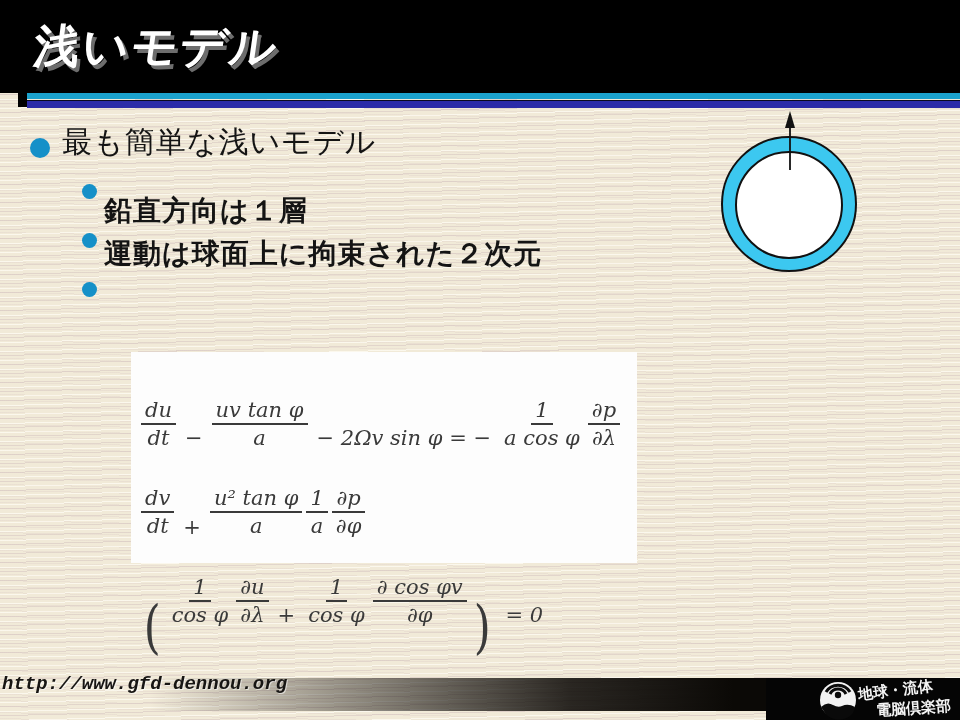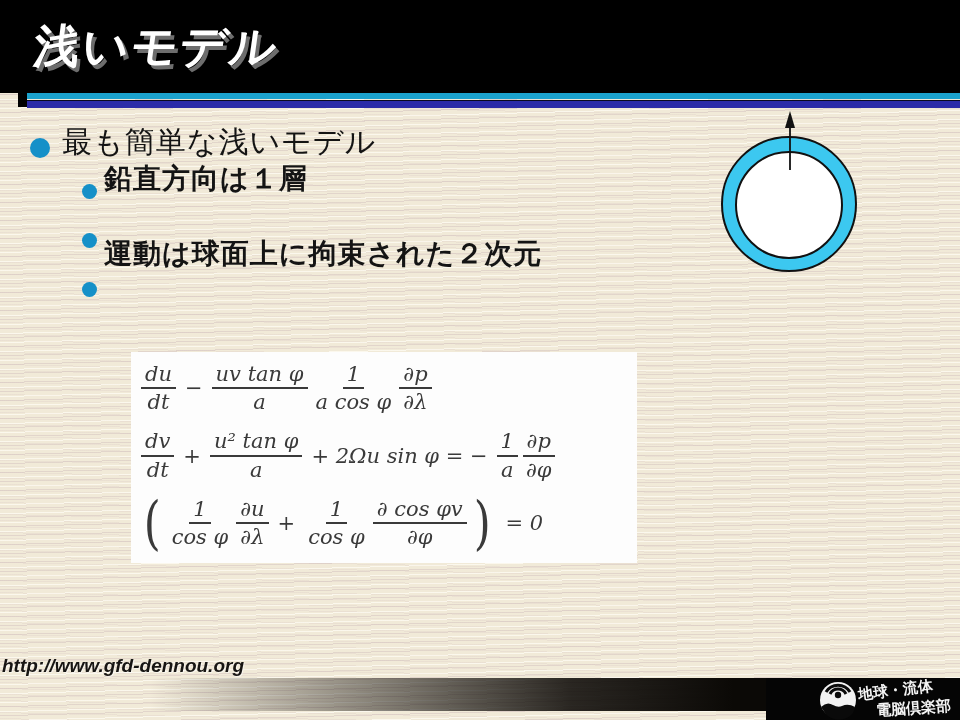--- a/index.html
+++ b/index.html
@@ -28,36 +28,36 @@
   .b1-text{position:absolute;left:62px;top:122px;font-size:30px;font-weight:500;color:#141414;letter-spacing:1px;white-space:nowrap;}
   .b2-dot{position:absolute;left:82px;width:15px;height:15px;border-radius:50%;background:#1590c8;}
   .b2-text{position:absolute;left:104px;font-size:28px;font-weight:600;color:#141414;letter-spacing:1px;white-space:nowrap;}
   
   .eqpanel{
     position:absolute;left:131px;top:352px;width:506px;height:211px;background:#fdfdfd;
     color:#3a3a3a;font-family:"DejaVu Serif",serif;font-style:italic;
     display:flex;flex-direction:column;justify-content:space-between;
     padding:10px 8px 14px 8px;box-sizing:border-box;font-size:21px;
   }
-  .eqline{display:flex;align-items:center;white-space:nowrap;}
+  .eqline{display:flex;align-items:flex-end;white-space:nowrap;margin-top:36px;}
   .frac{display:inline-flex;flex-direction:column;align-items:center;vertical-align:middle;margin:0 2px;line-height:1.15;}
   .frac .num{padding:0 4px 1px 4px;border-bottom:2px solid #3a3a3a;}
   .frac .den{padding:1px 4px 0 4px;}
   .op{margin:0 7px;}
   .paren{font-style:normal;font-size:58px;font-weight:200;line-height:0;margin:0 2px;transform:scaleX(.75);}
   .rhs{margin-left:10px;}
   
   .globe{position:absolute;left:710px;top:98px;}
   
   .fade-band{position:absolute;left:150px;top:678px;width:810px;height:33px;
     background:linear-gradient(to right, rgba(14,11,8,0) 0%, rgba(14,11,8,.88) 52%, #0b0906 72%);}
   .logo-rect{position:absolute;left:766px;top:678px;width:194px;height:42px;background:#050505;}
   .url{
-    position:absolute;left:2px;top:655px;
-    font-family:Liberation Sans, sans-serif;font-style:italic;font-weight:bold;
+    position:absolute;left:2px;top:673px;
+    font-family:Liberation Mono, monospace;font-style:italic;font-weight:bold;
     font-size:19px;color:#171513;text-shadow:1px 1px 0 rgba(255,255,255,.55);
     white-space:nowrap;
   }
   .logo-line1{position:absolute;left:92px;top:3px;color:#f4f4f4;font-size:15px;transform:rotate(-7deg);font-weight:600;white-space:nowrap;}
   .logo-line2{position:absolute;left:110px;top:21px;color:#f4f4f4;font-size:15px;transform:rotate(-4deg);font-weight:600;white-space:nowrap;}
 </style>
 </head>
 <body>
 
 <div class="slide">
@@ -65,21 +65,21 @@
   <div class="hdr"></div>
   <div class="hdr-title">浅いモデル</div>
   <div class="rule-cap"></div>
   <div class="rule-cyan"></div>
   <div class="rule-navy"></div>
 
   <div class="b1-dot"></div>
   <div class="b1-text">最も簡単な浅いモデル</div>
 
   <div class="b2-dot" style="top:184px"></div>
-  <div class="b2-text" style="top:160px">鉛直方向は１層</div>
+  <div class="b2-text" style="top:192px">鉛直方向は１層</div>
 
   <div class="b2-dot" style="top:233px"></div>
   <div class="b2-text" style="top:235px">運動は球面上に拘束された２次元</div>
 
   <div class="b2-dot" style="top:282px"></div>
 
   <svg class="globe" width="160" height="185" viewBox="0 0 160 185">
     <circle cx="79" cy="106" r="67" fill="#3cc8f0" stroke="#111" stroke-width="2"></circle>
     <circle cx="79" cy="107" r="53" fill="#ffffff" stroke="#111" stroke-width="2"></circle>
     <line x1="80" y1="72" x2="80" y2="27" stroke="#111" stroke-width="1.8"></line>
@@ -92,41 +92,41 @@
     <div class="eqline">
       <span class="frac">
           <span class="num">du</span>
           <span class="den">dt</span>
         </span>
       <span class="op">−</span>
       <span class="frac">
           <span class="num">uv tan φ</span>
           <span class="den">a</span>
         </span>
+      <span class="op">− 2Ωv sin φ = −</span>
       <span class="frac">
           <span class="num">1</span>
           <span class="den">a cos φ</span>
         </span>
       <span class="frac">
           <span class="num">∂p</span>
           <span class="den">∂λ</span>
         </span>
     </div>
 
     <div class="eqline">
       <span class="frac">
           <span class="num">dv</span>
           <span class="den">dt</span>
         </span>
       <span class="op">+</span>
       <span class="frac">
           <span class="num">u² tan φ</span>
           <span class="den">a</span>
         </span>
-      <span class="op">+ 2Ωu sin φ = −</span>
       <span class="frac">
           <span class="num">1</span>
           <span class="den">a</span>
         </span>
       <span class="frac">
           <span class="num">∂p</span>
           <span class="den">∂φ</span>
         </span>
     </div>
 

